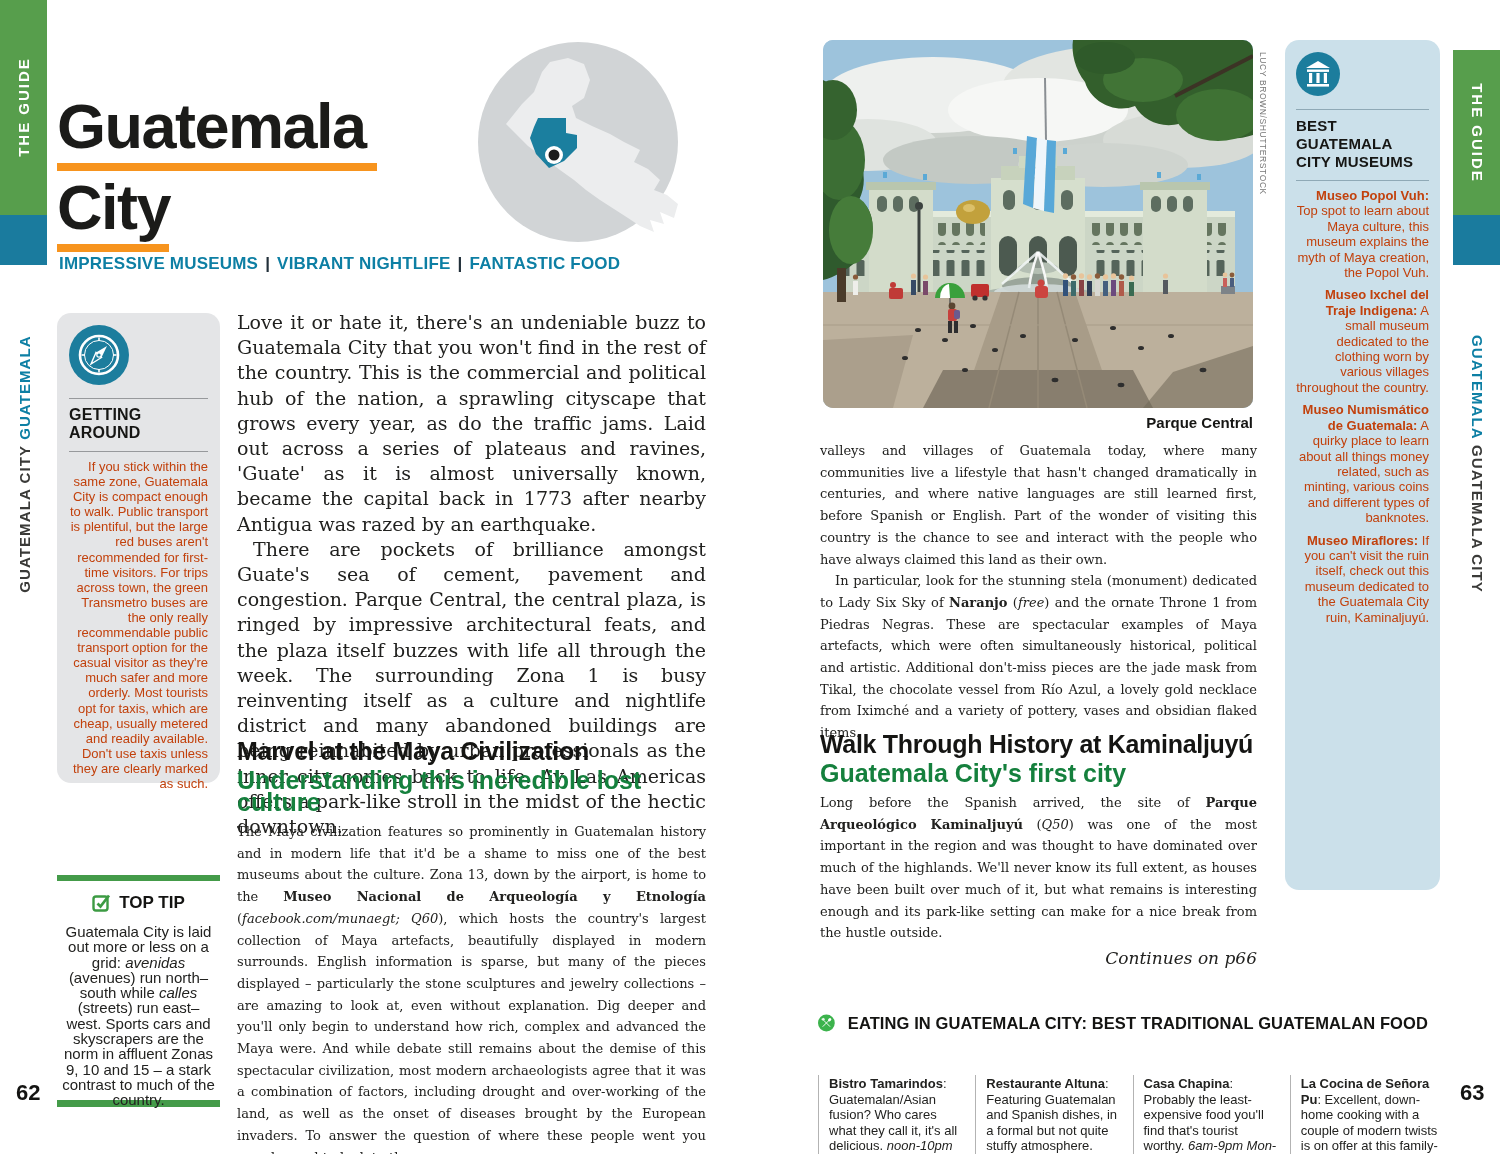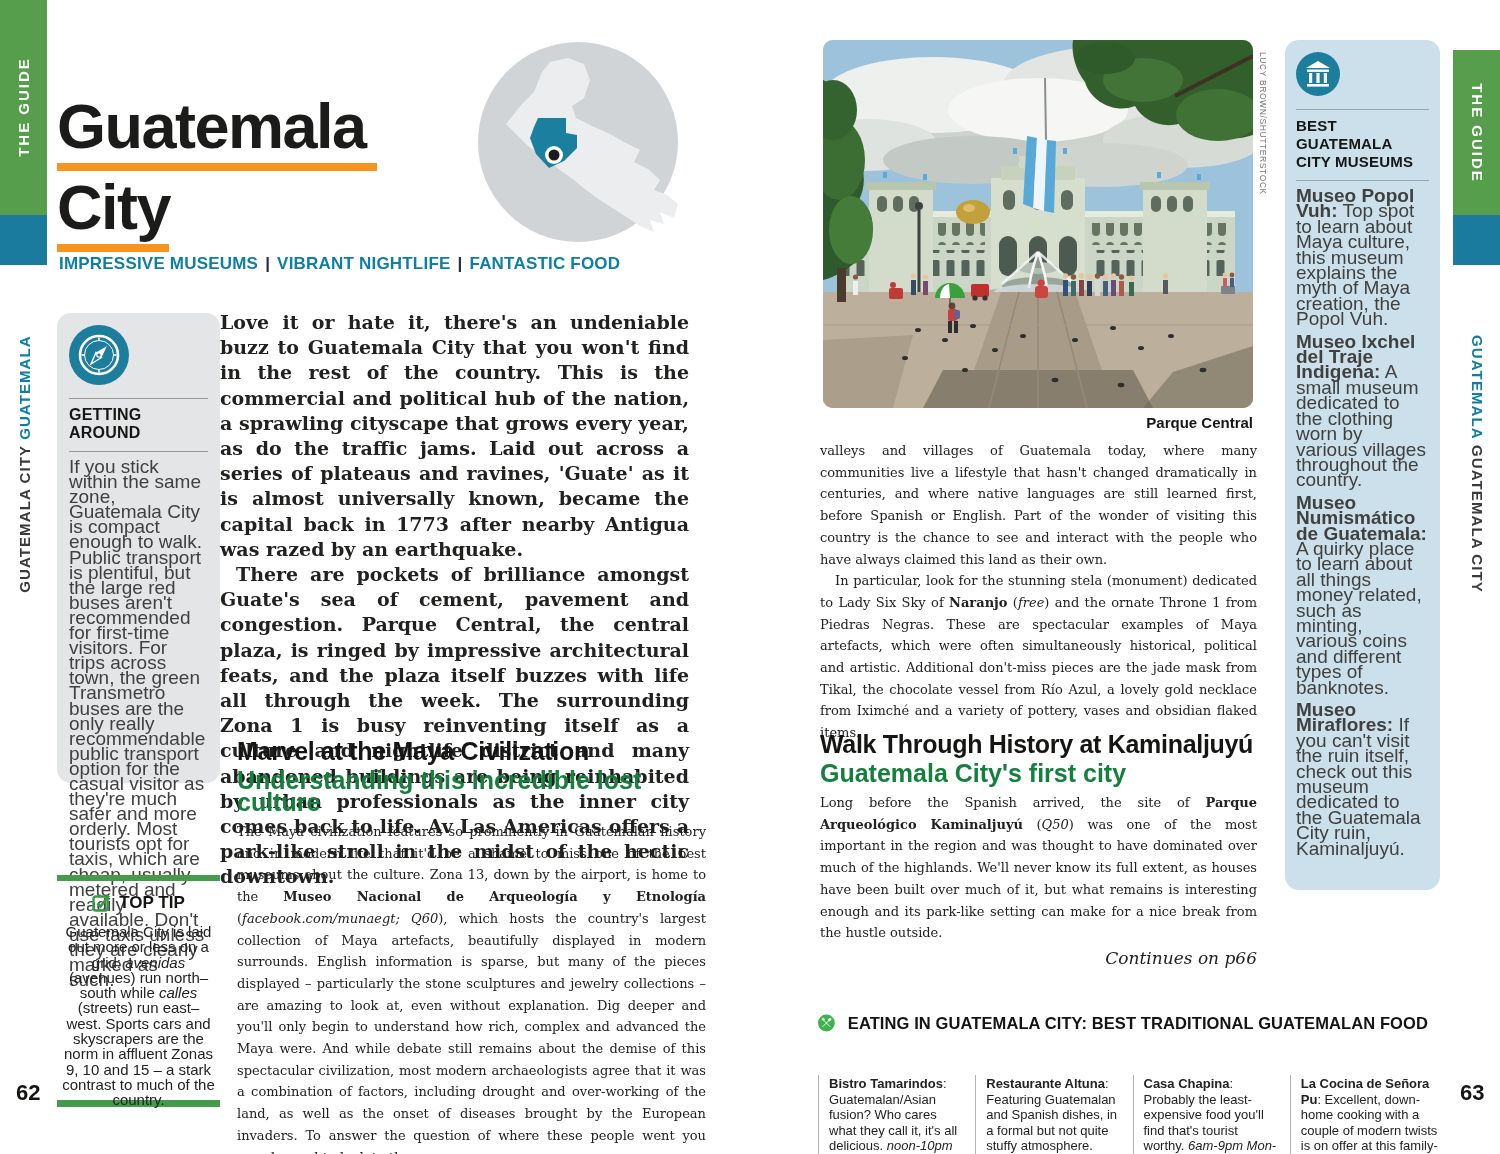--- a/index.html
+++ b/index.html
@@ -23,21 +23,21 @@
   .title-line{font-size:63px;line-height:64px;font-weight:800;letter-spacing:-1.5px;color:#1b1b19;}
   .title-bar{height:8px;background:#f7941e;margin:5px 0 4px 0;}
   .tagline{font-size:17px;font-weight:800;color:#0d7fa4;letter-spacing:.2px;}
   .tagline .pipe{color:#22303a;font-weight:700;padding:0 7px;}
 
   
   .side-box{box-sizing:border-box;border-radius:14px;}
   .ga-box{background:#e4e5e7;padding:12px 12px 8px 12px;}
   .side-divider{border:none;border-top:1px solid #97999c;margin:9px 0 7px 0;}
   .side-head{font-size:16px;line-height:18px;font-weight:800;color:#161614;letter-spacing:.2px;}
-  .side-body{font-size:19px;line-height:15.1px;color:#404040;}
+  .side-body{font-size:13px;line-height:15.1px;color:#c2410c;text-align:right;}
   .tip-box{border-top:6px solid #449b49;border-bottom:7px solid #449b49;
            box-sizing:border-box;text-align:center;padding:12px 5px 8px 5px;height:232px;}
   .tip-head{font-size:17px;font-weight:800;color:#141412;display:inline-flex;align-items:center;gap:7px;}
   .tip-body{margin-top:7px;font-size:15px;line-height:15.3px;color:#222220;}
   .mus-box{background:#cbe0ea;padding:12px 11px 14px 11px;}
   .mus-divider{border:none;border-top:1px solid #8fa9b6;margin:9px 0 7px 0;}
   .mus-entry{margin-bottom:7px;}
 
   
   .intro{font-size:19px;line-height:25.2px;text-align:justify;color:#21211f;}
@@ -143,21 +143,21 @@
         <polyline points="5.5,10.5 8.5,13.5 17,2.5" fill="none" stroke="#3c9b43" stroke-width="2.8"></polyline>
       </svg>
       <span>TOP TIP</span>
     </div>
     <div class="tip-body"><span>Guatemala City is laid out more or less on a grid: </span><span class="sg-i">avenidas</span><span> (avenues) run north–south while </span><span class="sg-i">calles</span><span> (streets) run east–west. Sports cars and skyscrapers are the norm in affluent Zonas 9, 10 and 15 – a stark contrast to much of the country.</span></div>
   </div>
 
   <div class="abs pagenum" style="left:16px;top:1080px;">62</div>
   <div class="abs pagenum" style="left:1460px;top:1080px;">63</div>
 
-  <div class="abs intro serif" style="left:220px;top:310px;width:469px;font-weight:bold;">
+  <div class="abs intro serif" style="left:237px;top:310px;width:469px;">
     <p>Love it or hate it, there's an undeniable buzz to Guatemala City that you won't find in the rest of the country. This is the commercial and political hub of the nation, a sprawling cityscape that grows every year, as do the traffic jams. Laid out across a series of plateaus and ravines, 'Guate' as it is almost universally known, became the capital back in 1773 after nearby Antigua was razed by an earthquake.</p>
     <p>There are pockets of brilliance amongst Guate's sea of cement, pavement and congestion. Parque Central, the central plaza, is ringed by impressive architectural feats, and the plaza itself buzzes with life all through the week. The surrounding Zona 1 is busy reinventing itself as a culture and nightlife district and many abandoned buildings are being reinhabited by urban professionals as the inner city comes back to life. Av Las Americas offers a park-like stroll in the midst of the hectic downtown.</p>
   </div>
 
   <div class="abs" style="left:237px;top:736px;width:469px;">
     <div class="h2">Marvel at the Maya Civilization</div>
     <div class="subhead">Understanding this incredible lost culture</div>
     <div class="body-text serif" style="margin-top:8px;"><span>The Maya civilization features so prominently in Guatemalan history and in modern life that it'd be a shame to miss one of the best museums about the culture. Zona 13, down by the airport, is home to the </span><span class="sg-b">Museo Nacional de Arqueología y Etnología</span><span> (</span><span class="sg-i">facebook.com/munaegt; Q60</span><span>), which hosts the country's largest collection of Maya artefacts, beautifully displayed in modern surrounds. English information is sparse, but many of the pieces displayed – particularly the stone sculptures and jewelry collections – are amazing to look at, even without explanation. Dig deeper and you'll only begin to understand how rich, complex and advanced the Maya were. And while debate still remains about the demise of this spectacular civilization, most modern archaeologists agree that it was a combination of factors, including drought and over-working of the land, as well as the onset of diseases brought by the European invaders. To answer the question of where these people went you merely need to look to the</span></div>
   </div>
 

